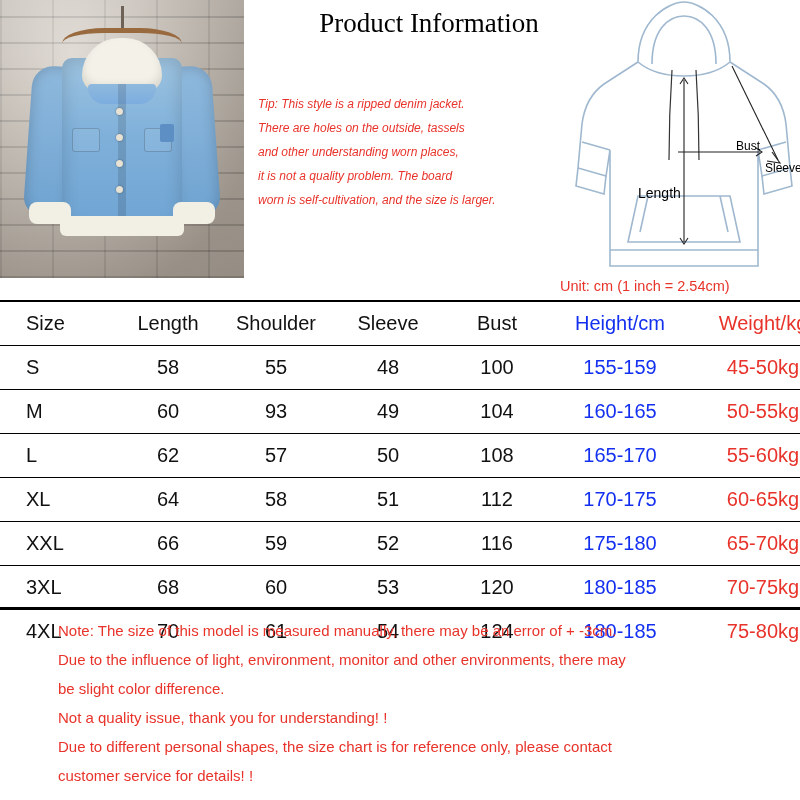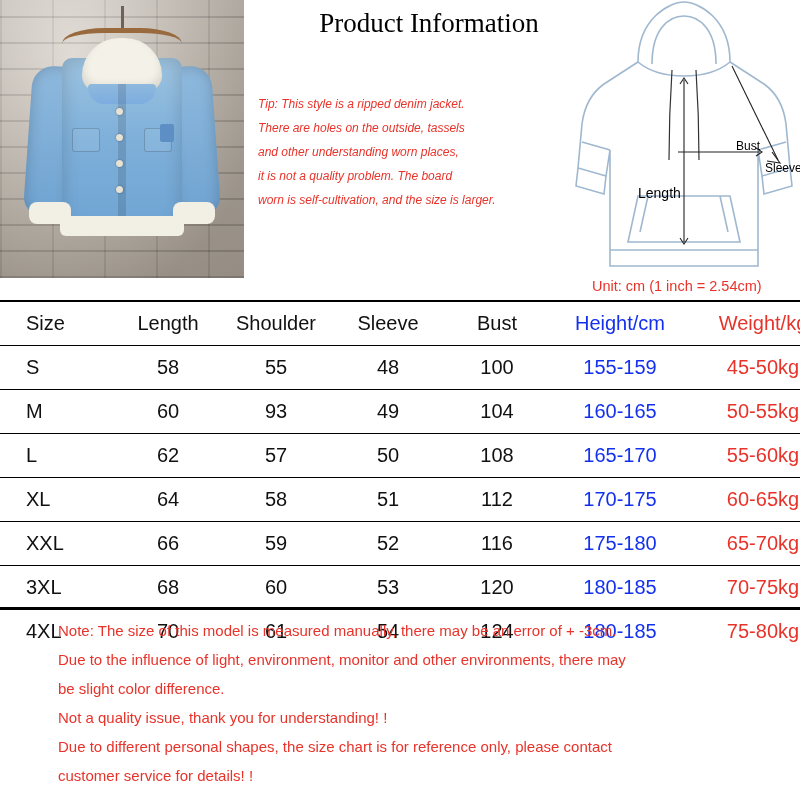--- a/index.html
+++ b/index.html
@@ -216,21 +216,20 @@
     width: 240px;
     height: 278px;
   }
   .diagram svg { display: block; }
   .unit-line {
     position: absolute;
     left: 560px;
     top: 278px;
     color: #e8332a;
     font-size: 14.5px;
-    margin-left: 32px;
   }
 
   
   .divider-top {
     position: absolute;
     left: 0;
     top: 300px;
     width: 800px;
     height: 2px;
     background: #000;

